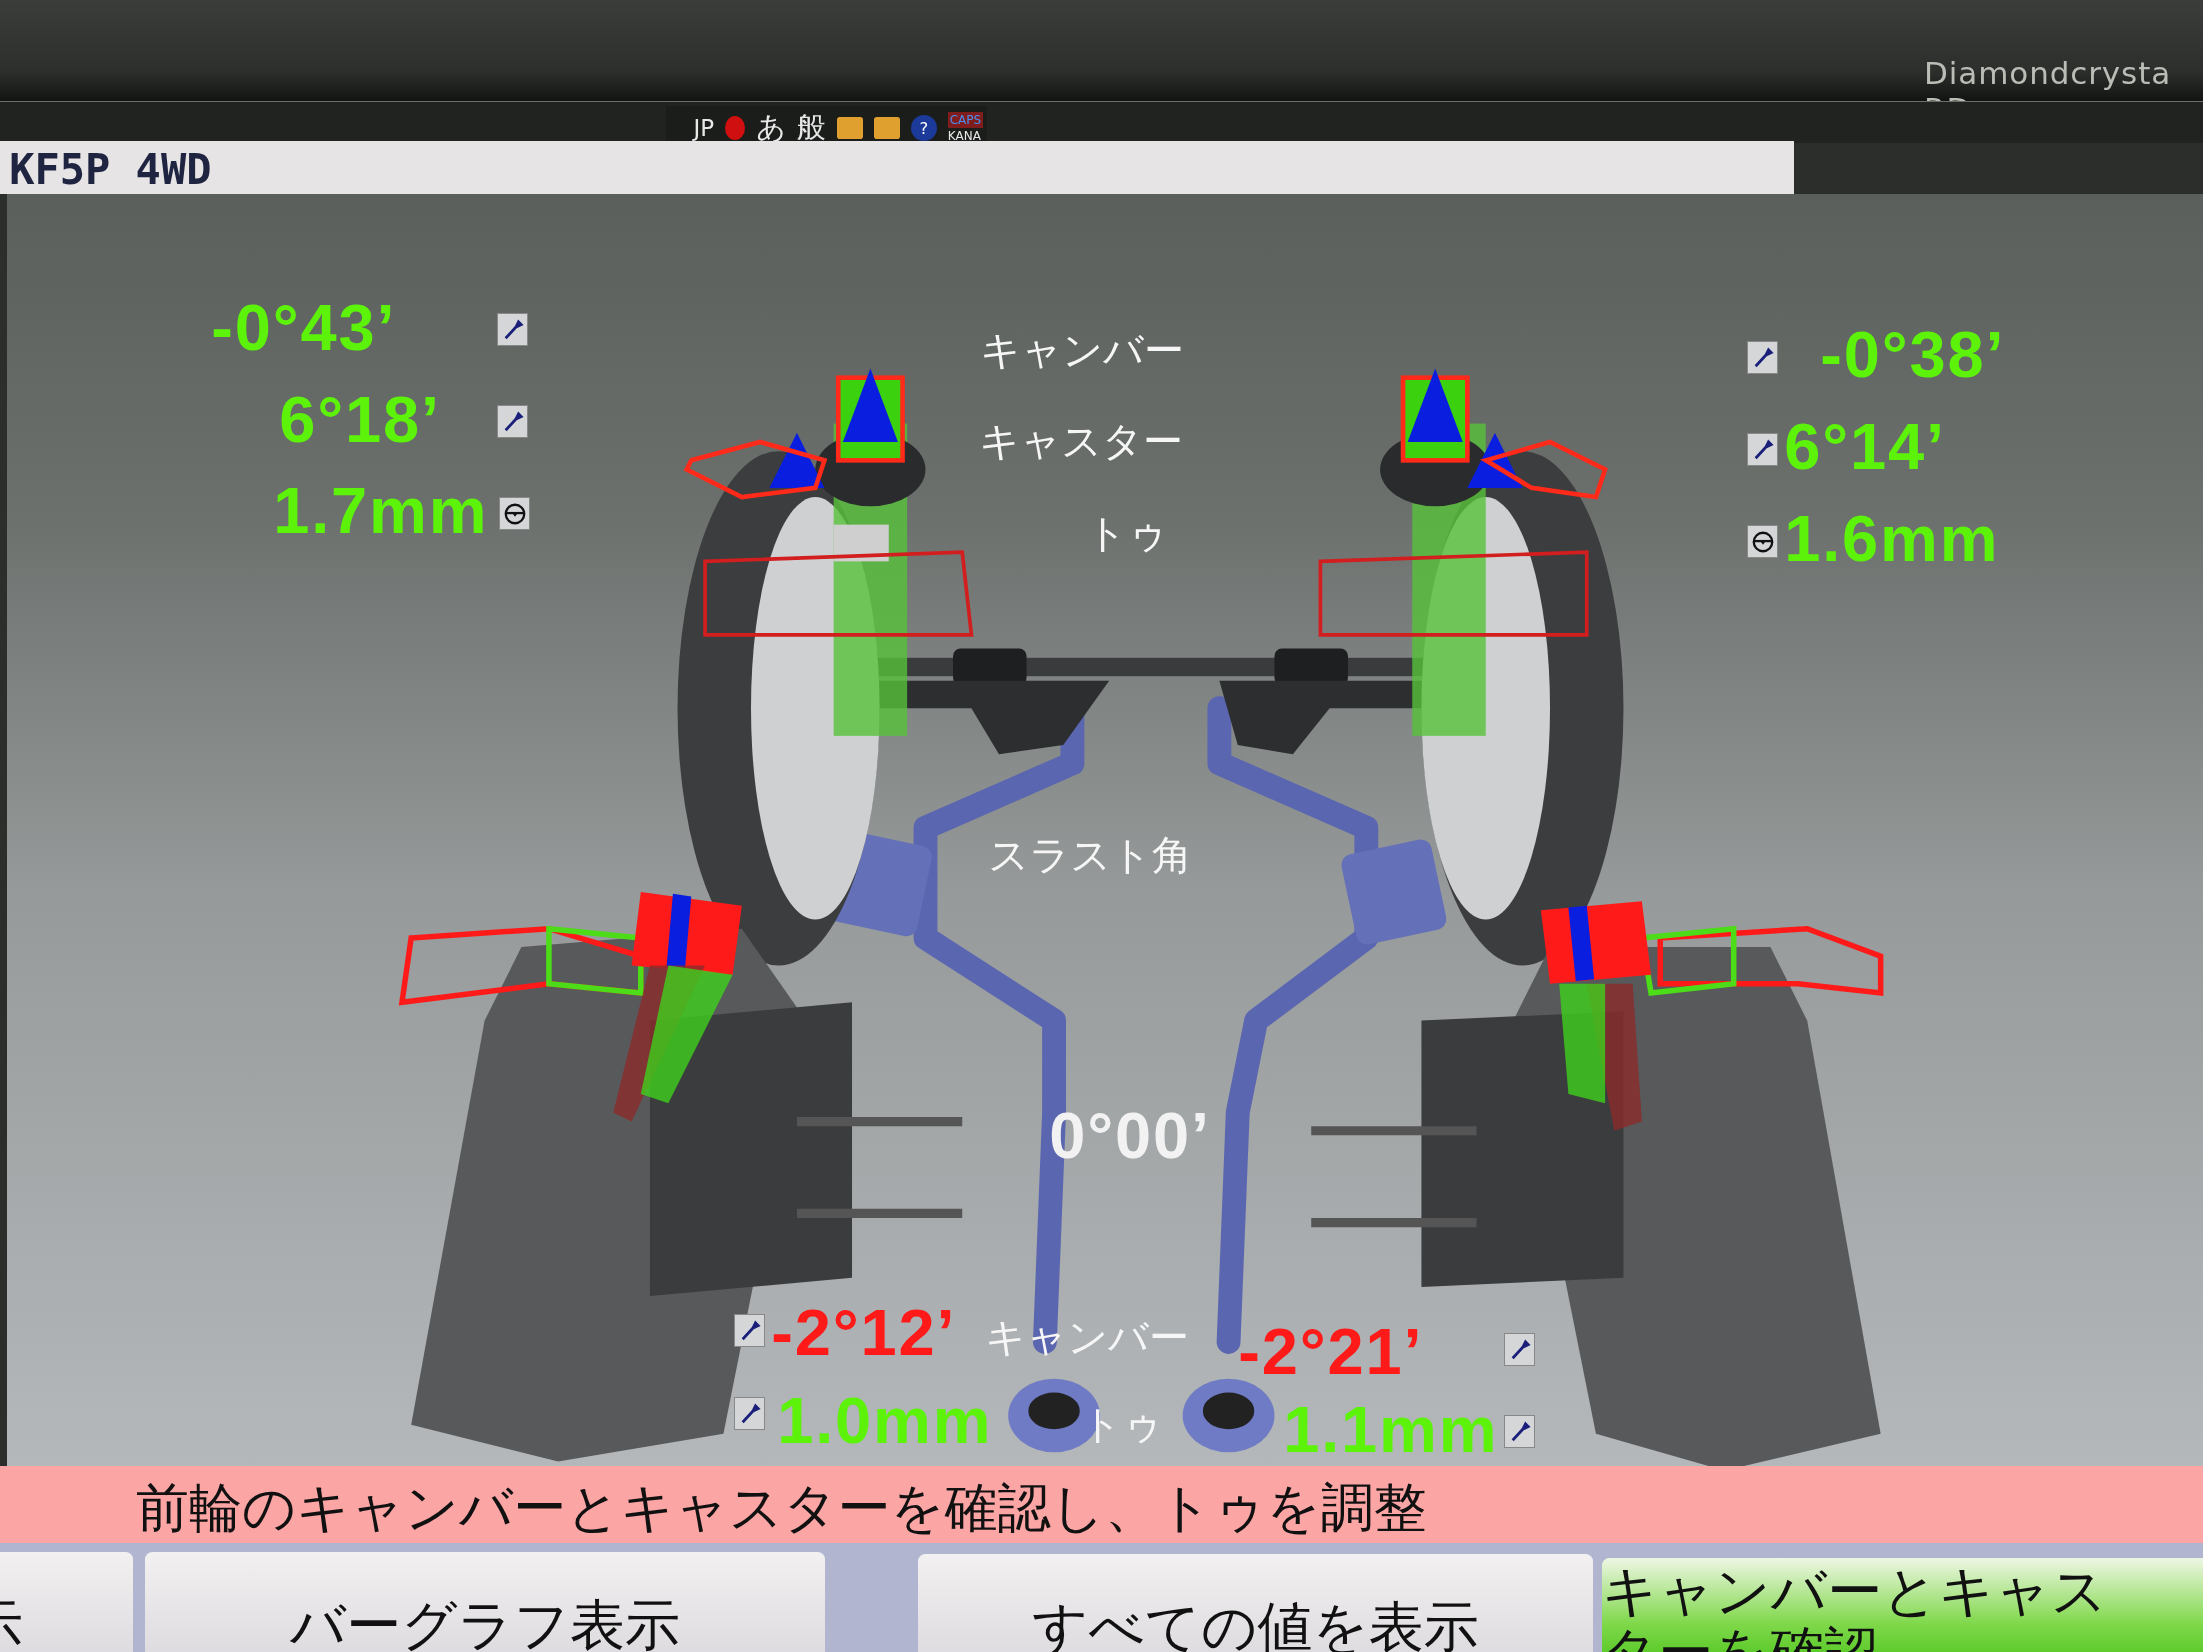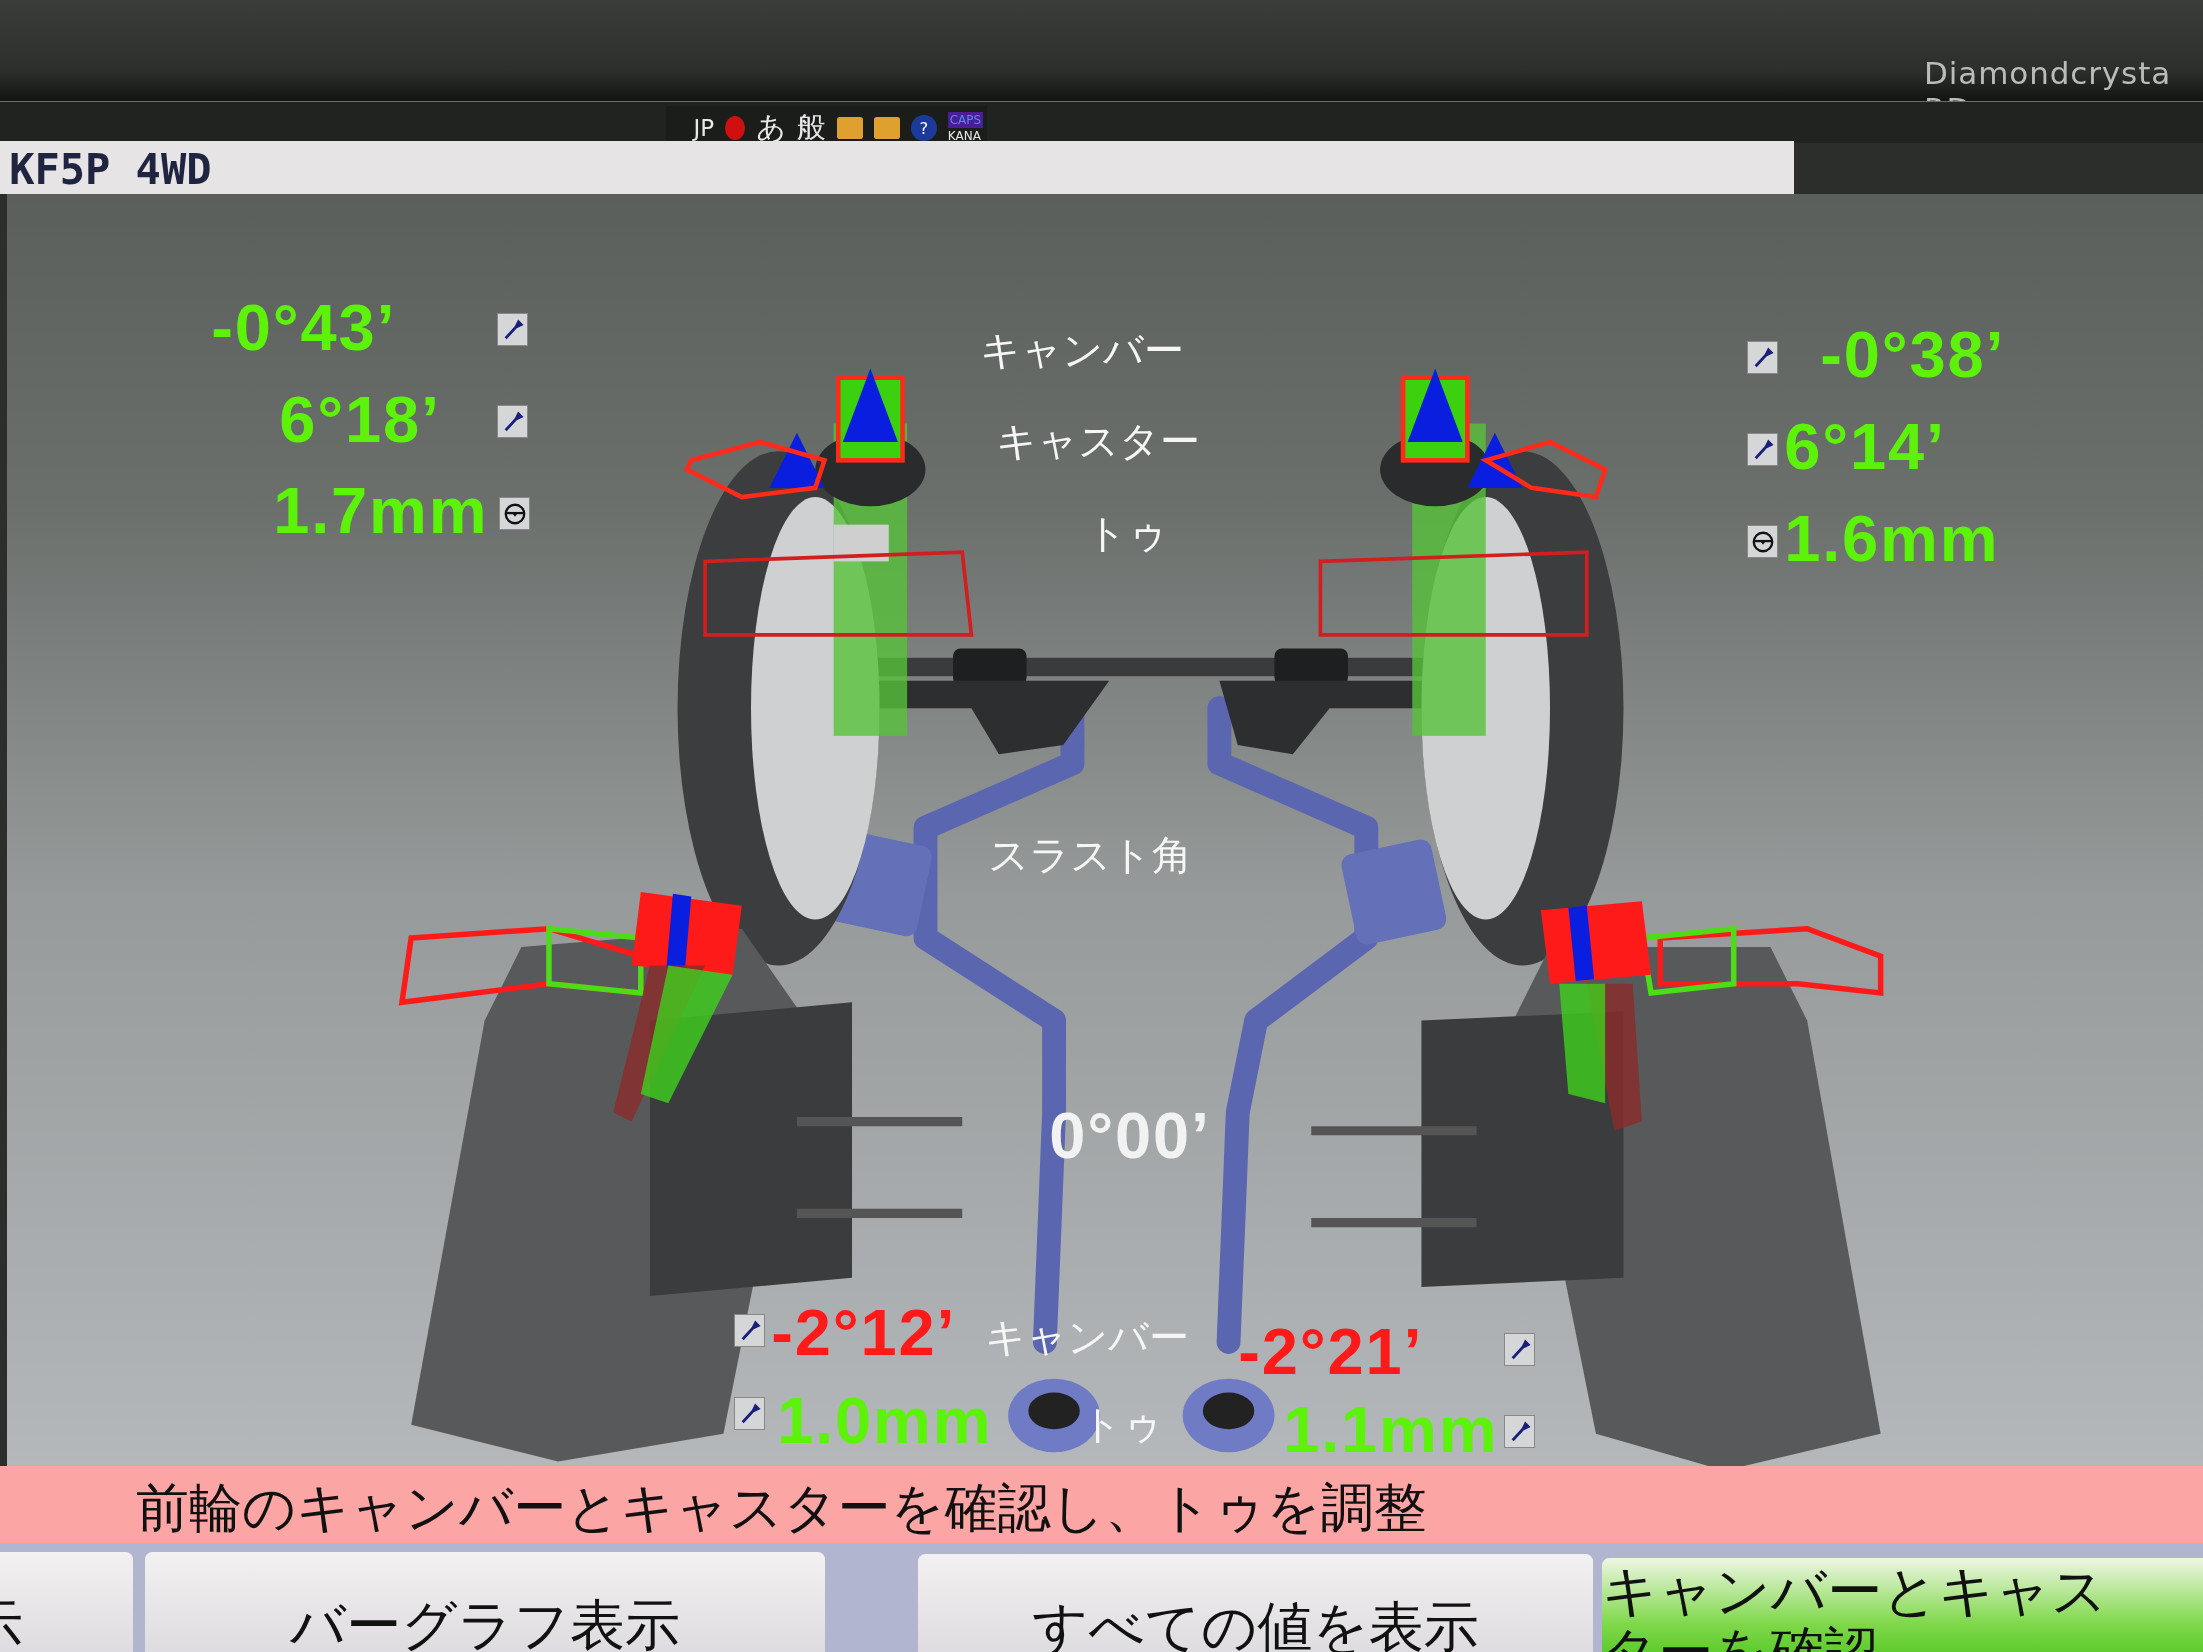--- a/index.html
+++ b/index.html
@@ -7,21 +7,21 @@
   .bezel{position:absolute;left:0;top:0;width:2204px;height:101px;background:linear-gradient(#3a3d39,#2c2f2c 70%,#121412);}
   .brand{position:absolute;left:1924px;top:55px;color:#b9bdb6;font-size:31px;font-family:"DejaVu Sans",sans-serif;letter-spacing:0.9px;}
   .taskstrip{position:absolute;left:0;top:101px;width:2204px;height:41px;background:#202320;border-top:1.8px solid #6b6e69;}
   .ime{position:absolute;left:666px;top:106px;width:321px;height:44px;background:#1b1d1b;display:flex;align-items:center;gap:11px;padding-left:27.5px;box-sizing:border-box;color:#e8e8e8;}
   .ime .t{font-size:23px;text-align:right;}
   .ime .big{font-size:29px;}
   .ime .dot{width:20px;height:24px;border-radius:50%;background:#d01010;}
   .ime .box{width:26px;height:22px;background:#e0a030;border-radius:2.8px;}
   .ime .help{width:26px;height:26px;border-radius:50%;background:#1c3a9a;color:#fff;font-size:16.5px;display:flex;align-items:center;justify-content:center;}
   .ime .caps{display:flex;flex-direction:column;font-size:12px;line-height:16.5px;}
-  .ime .caps span:first-child{color:#4a8ff0;background:#4c1d95;padding:0 1.8px;}
+  .ime .caps span:first-child{color:#4a8ff0;background:#7f1d1d;padding:0 1.8px;}
   .titlebar{position:absolute;left:0;top:141px;width:1794px;height:53px;background:#e7e4e6;}
   .title{position:absolute;left:9.2px;top:3.7px;font-family:"DejaVu Sans Mono","Liberation Mono",monospace;font-size:42px;font-weight:bold;color:#1f2440;}
   .view{position:absolute;left:7.3px;top:194px;width:2197px;height:1272px;background:linear-gradient(180deg,#5a5f5b 0%,#6c706d 25%,#969a9a 55%,#b4b8bb 100%);overflow:hidden;}
   .val{position:absolute;font-family:"Liberation Sans","DejaVu Sans",sans-serif;font-weight:bold;font-size:65px;line-height:84px;letter-spacing:1.8px;white-space:nowrap;}
   .green{color:#5cf20a;}
   .red{color:#ff1a1a;}
   .white{color:#f2f2f2;}
   .lbl{position:absolute;color:#f6f6f6;font-size:40px;font-family:"DejaVu Sans",sans-serif;white-space:nowrap;text-align:right;}
   .icobtn{position:absolute;width:29px;height:31px;background:#d4d6d8;border:0.9px solid #888;display:flex;align-items:center;justify-content:center;}
   .instr{position:absolute;left:0;top:1466px;width:2204px;height:77px;background:#fca5a5;}
@@ -122,21 +122,21 @@
       <path d="M1800 810 L1960 800 L2040 830 L2040 870 L1950 860 L1800 860 Z" fill="none" stroke="#ff1a1a" stroke-width="6"></path>
       <path d="M1780 810 L1880 800 L1880 860 L1790 870 Z" fill="none" stroke="#4ddc18" stroke-width="6"></path>
       <polygon points="1670,780 1780,770 1790,850 1680,860" fill="#ff1a1a"></polygon>
       <polygon points="1700,777 1720,775 1728,855 1708,857" fill="#0a1ee0"></polygon>
       <polygon points="1720,860 1770,860 1780,1010 1750,1020" fill="#8c2a2a" opacity="0.8"></polygon>
       <polygon points="1690,860 1740,860 1740,990 1700,980" fill="#3fcf1b" opacity="0.8"></polygon>
     </g>
   </svg>
 
   <div class="lbl" style="left:973px;top:129px;">キャンバー</div>
-  <div class="lbl" style="left:972px;top:220px;margin-left:17px;">キャスター</div>
+  <div class="lbl" style="left:972px;top:220px;">キャスター</div>
   <div class="lbl" style="left:1079px;top:312px;">トゥ</div>
 
   <div class="val green" style="left:204px;top:92px;">-0°43’</div>
   <div class="icobtn" style="left:490px;top:119px;">
       <svg width="22" height="22" viewBox="0 0 24 24">
         <path d="M4 21 L15 9 M15 9 l3-6 l3 3 z" stroke="#1a1f7a" stroke-width="3" fill="none"></path>
       </svg>
     </div>
   <div class="val green" style="left:272px;top:184px;">6°18’</div>
   <div class="icobtn" style="left:490px;top:211px;">

